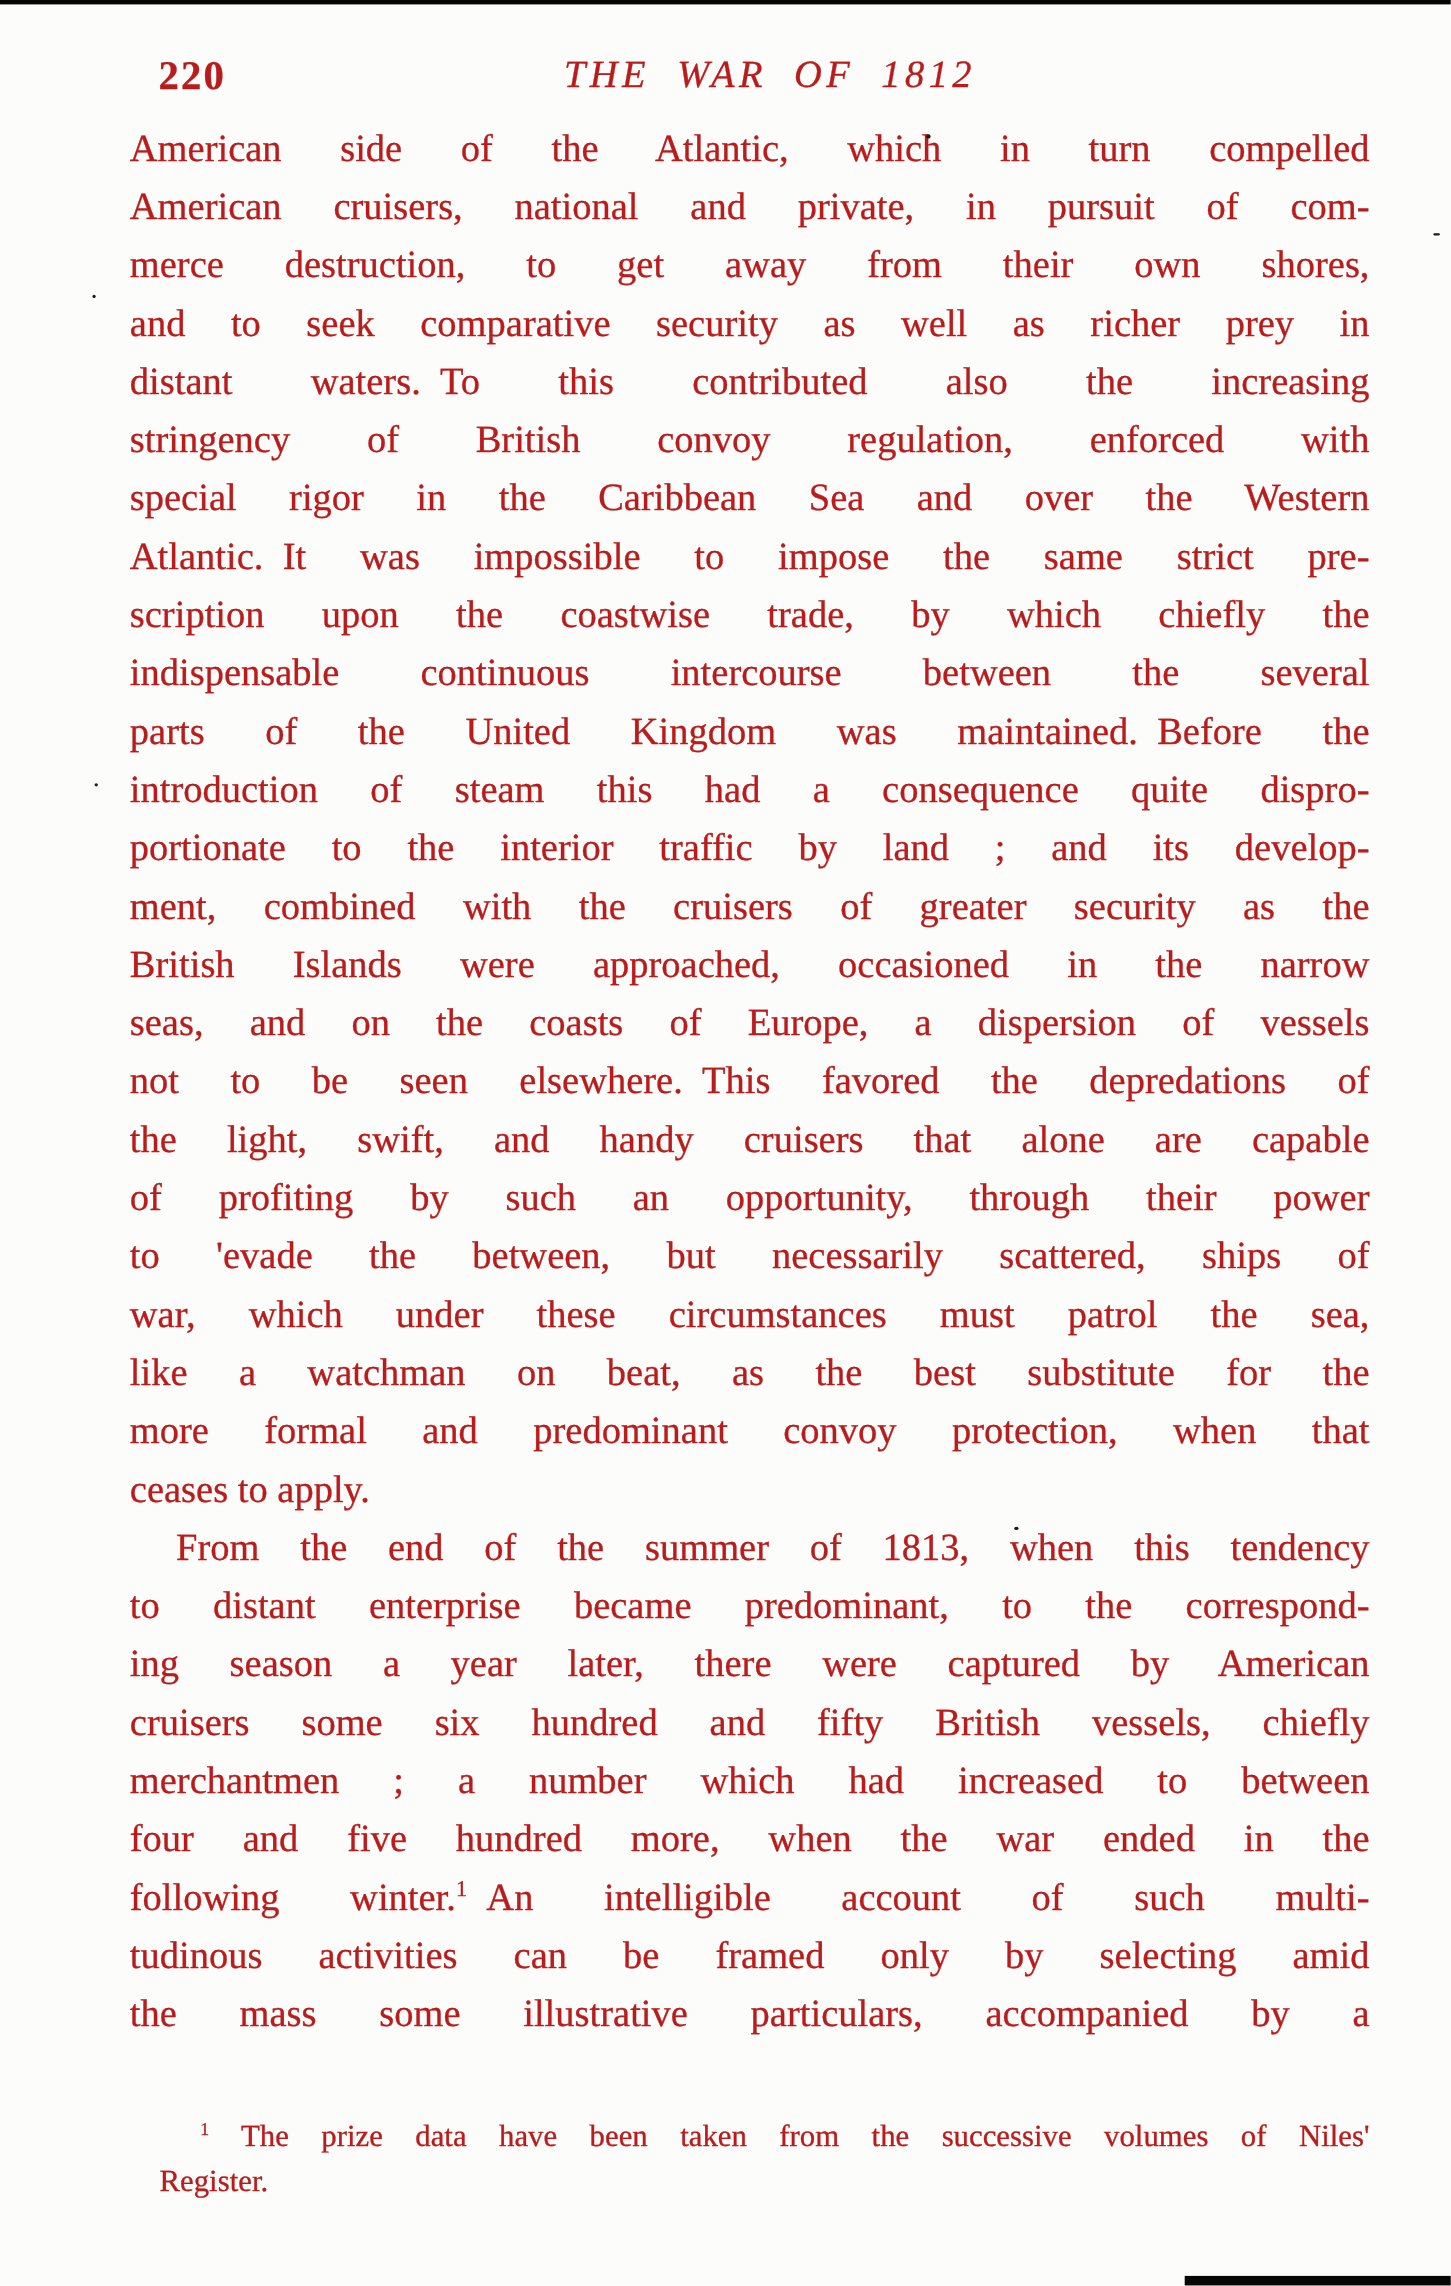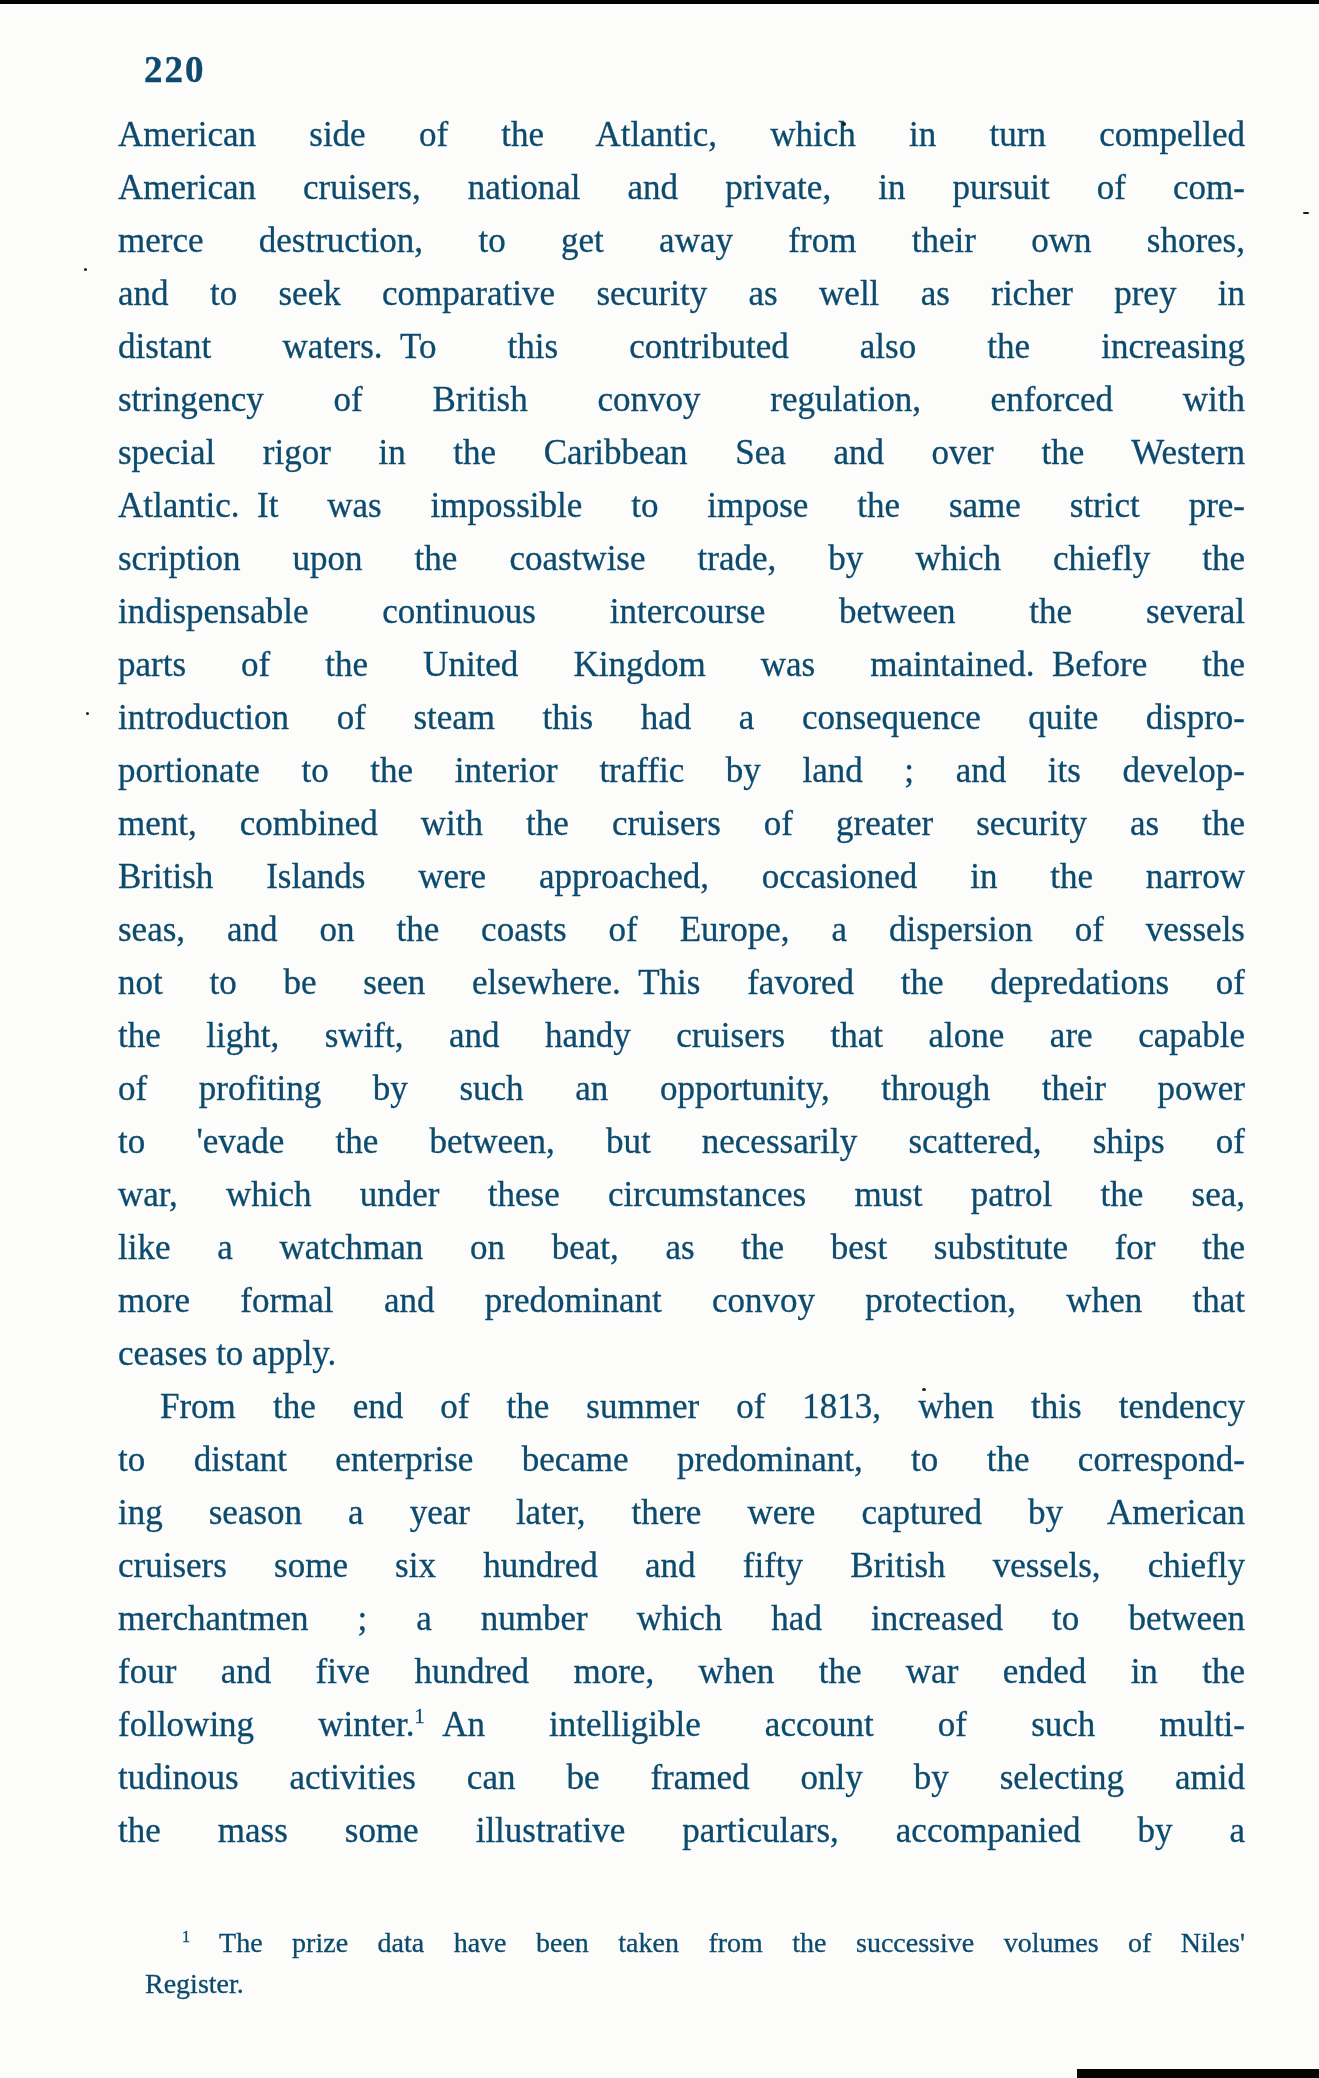--- a/index.html
+++ b/index.html
@@ -3,21 +3,21 @@
 <meta charset="utf-8">
 <style>
   html, body { margin: 0; padding: 0; background: #ffffff; }
   .page {
     position: relative;
     width: 1319px;
     height: 2078px;
     background: #fcfcfa;
     overflow: hidden;
     font-family: "Liberation Serif", "DejaVu Serif", serif;
-    color: #0c4a6e;
+    color: #b91c1c;
     -webkit-text-stroke: 0.3px currentColor;
   }
   .scan-top-edge {
     position: absolute; top: 0; left: 0;
     width: 100%; height: 4px; background: #040404;
   }
   .scan-bottom-bar {
     position: absolute; bottom: 0; right: 0;
     width: 242px; height: 9px; background: #060606;
   }
@@ -47,20 +47,21 @@
   .footnote .line.indent { text-indent: 37px; }
   .speck { position: absolute; background: #1c1b19; border-radius: 50%; }
 </style>
 </head>
 <body>
 
 <div class="page">
   <div class="scan-top-edge"></div>
 
   <span class="pagenum">220</span>
+  <span class="running-title">THE WAR OF 1812</span>
 
   <main class="body-text">
       <div class="line">American side of the Atlantic, which in turn compelled</div>
       <div class="line">American cruisers, national and private, in pursuit of com-</div>
       <div class="line">merce destruction, to get away from their own shores,</div>
       <div class="line">and to seek comparative security as well as richer prey in</div>
       <div class="line">distant waters. To this contributed also the increasing</div>
       <div class="line">stringency of British convoy regulation, enforced with</div>
       <div class="line">special rigor in the Caribbean Sea and over the Western</div>
       <div class="line">Atlantic. It was impossible to impose the same strict pre-</div>

